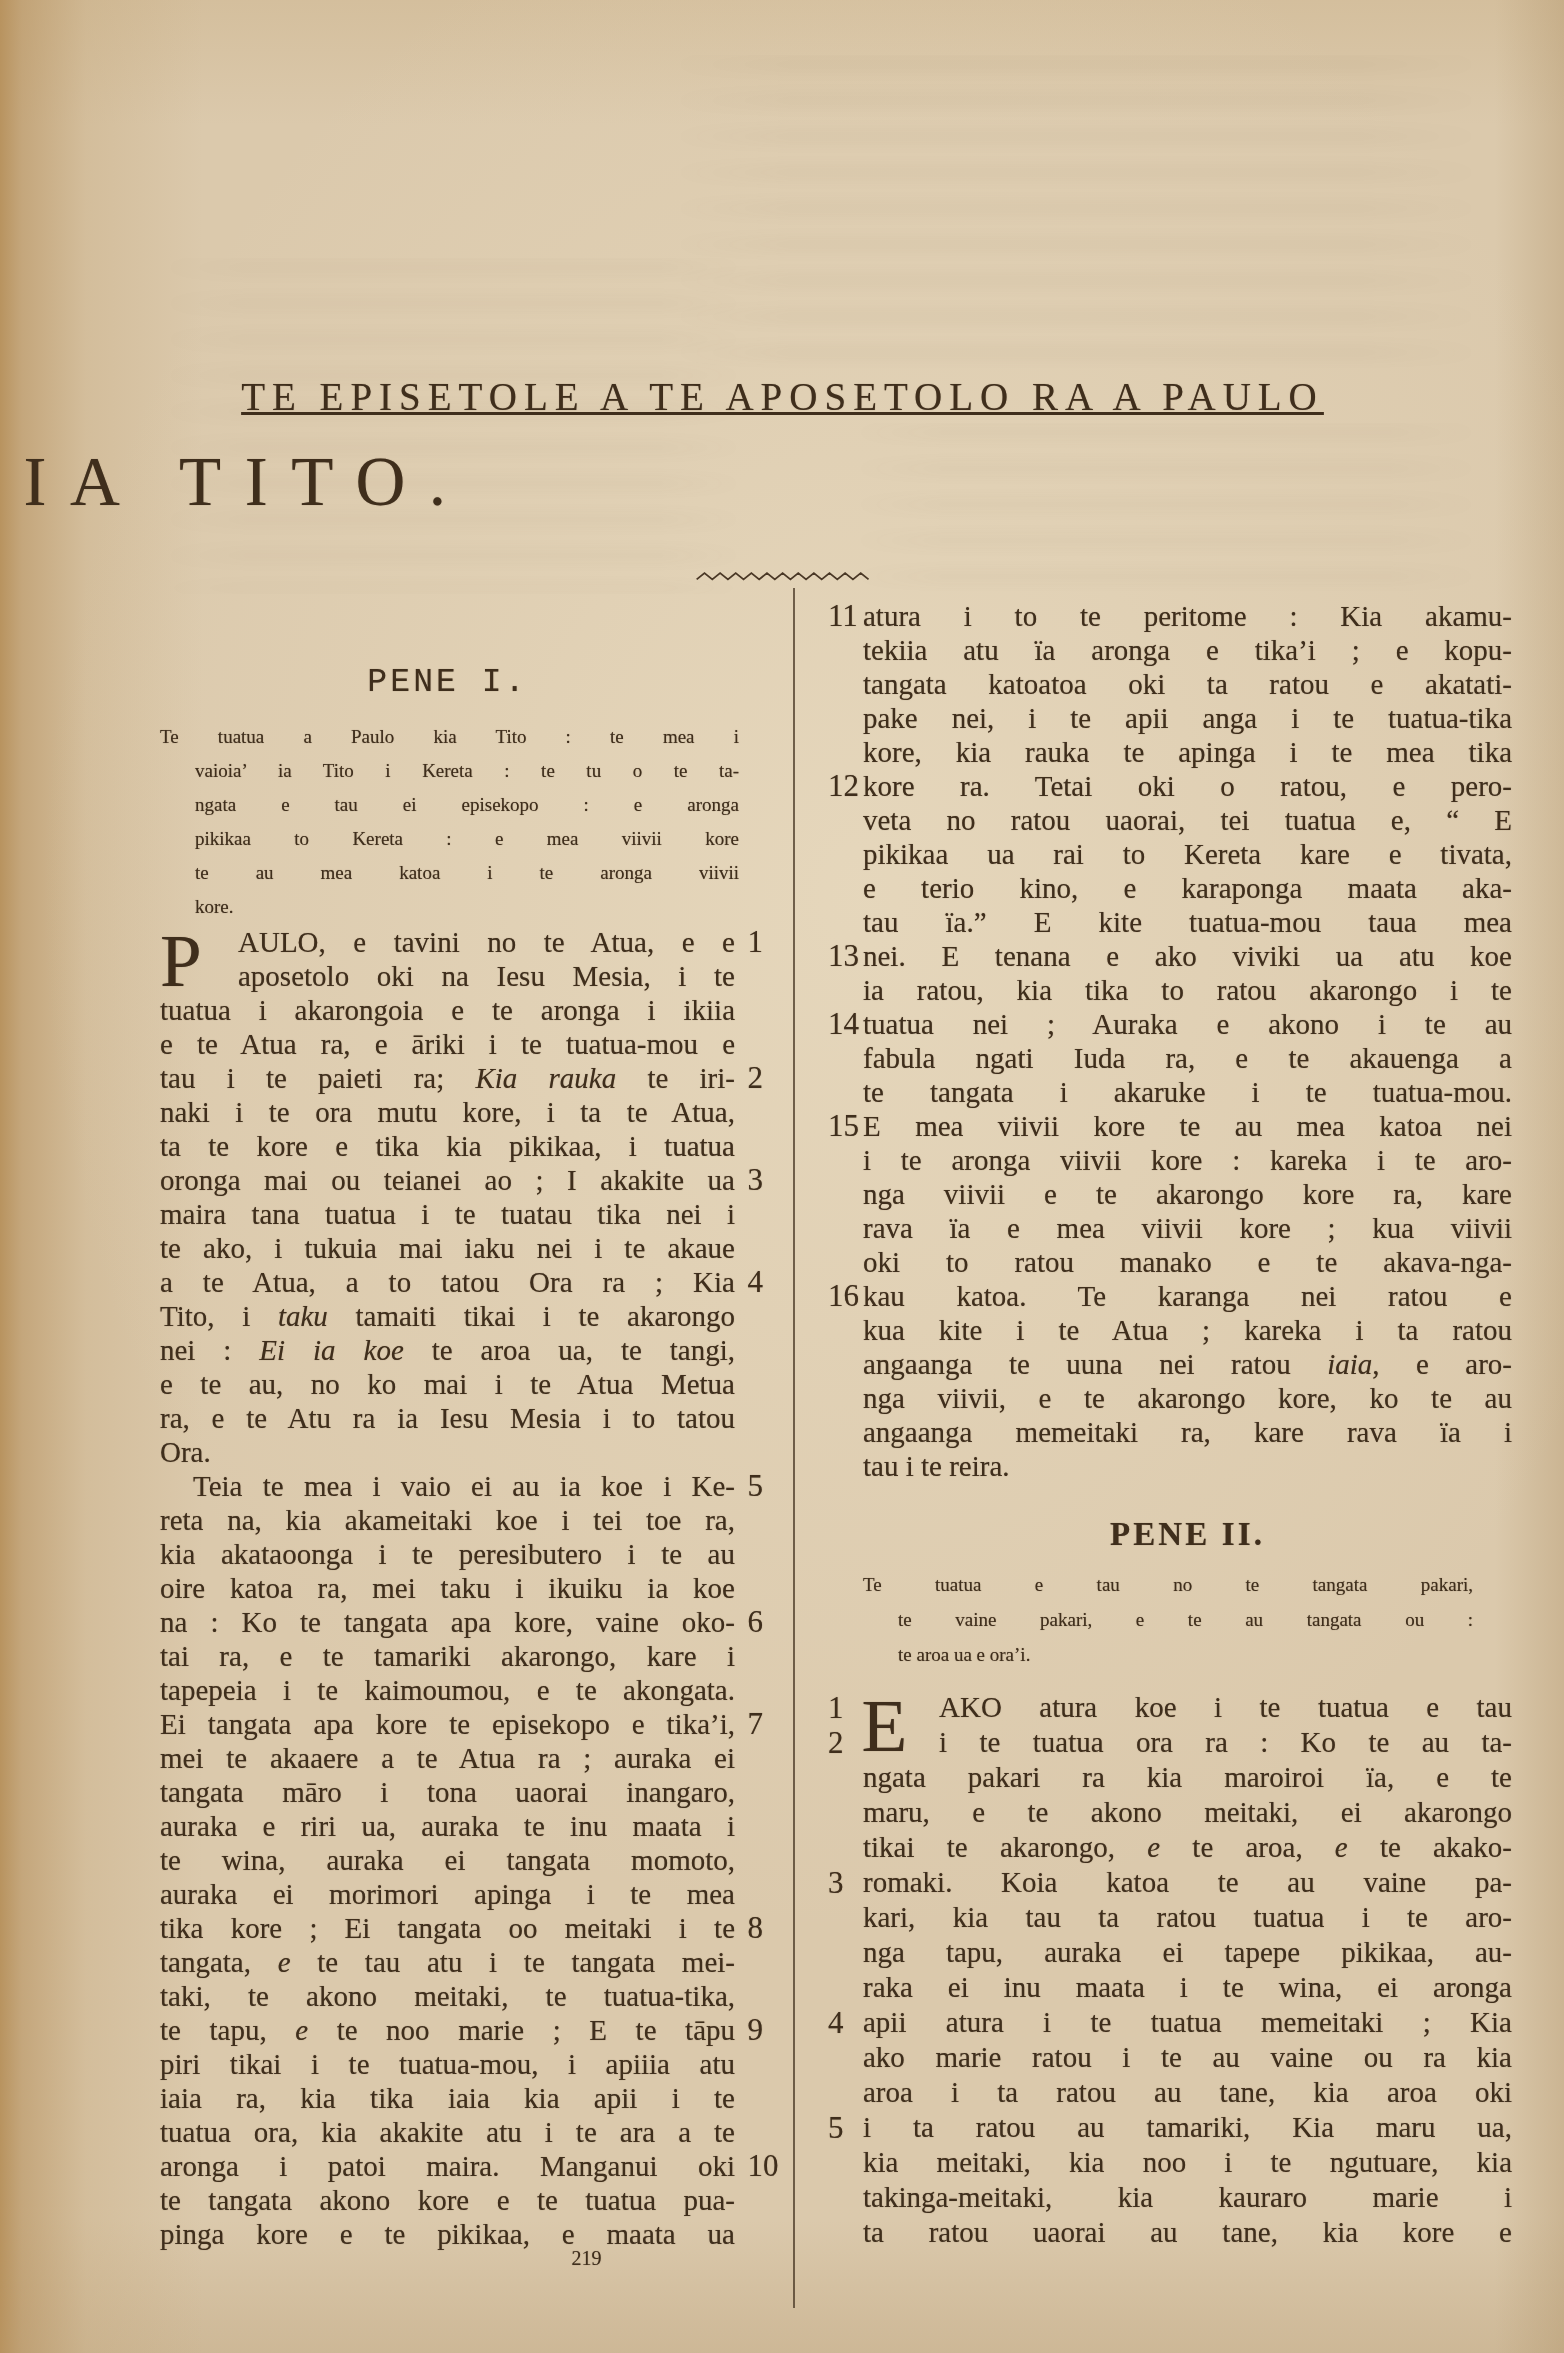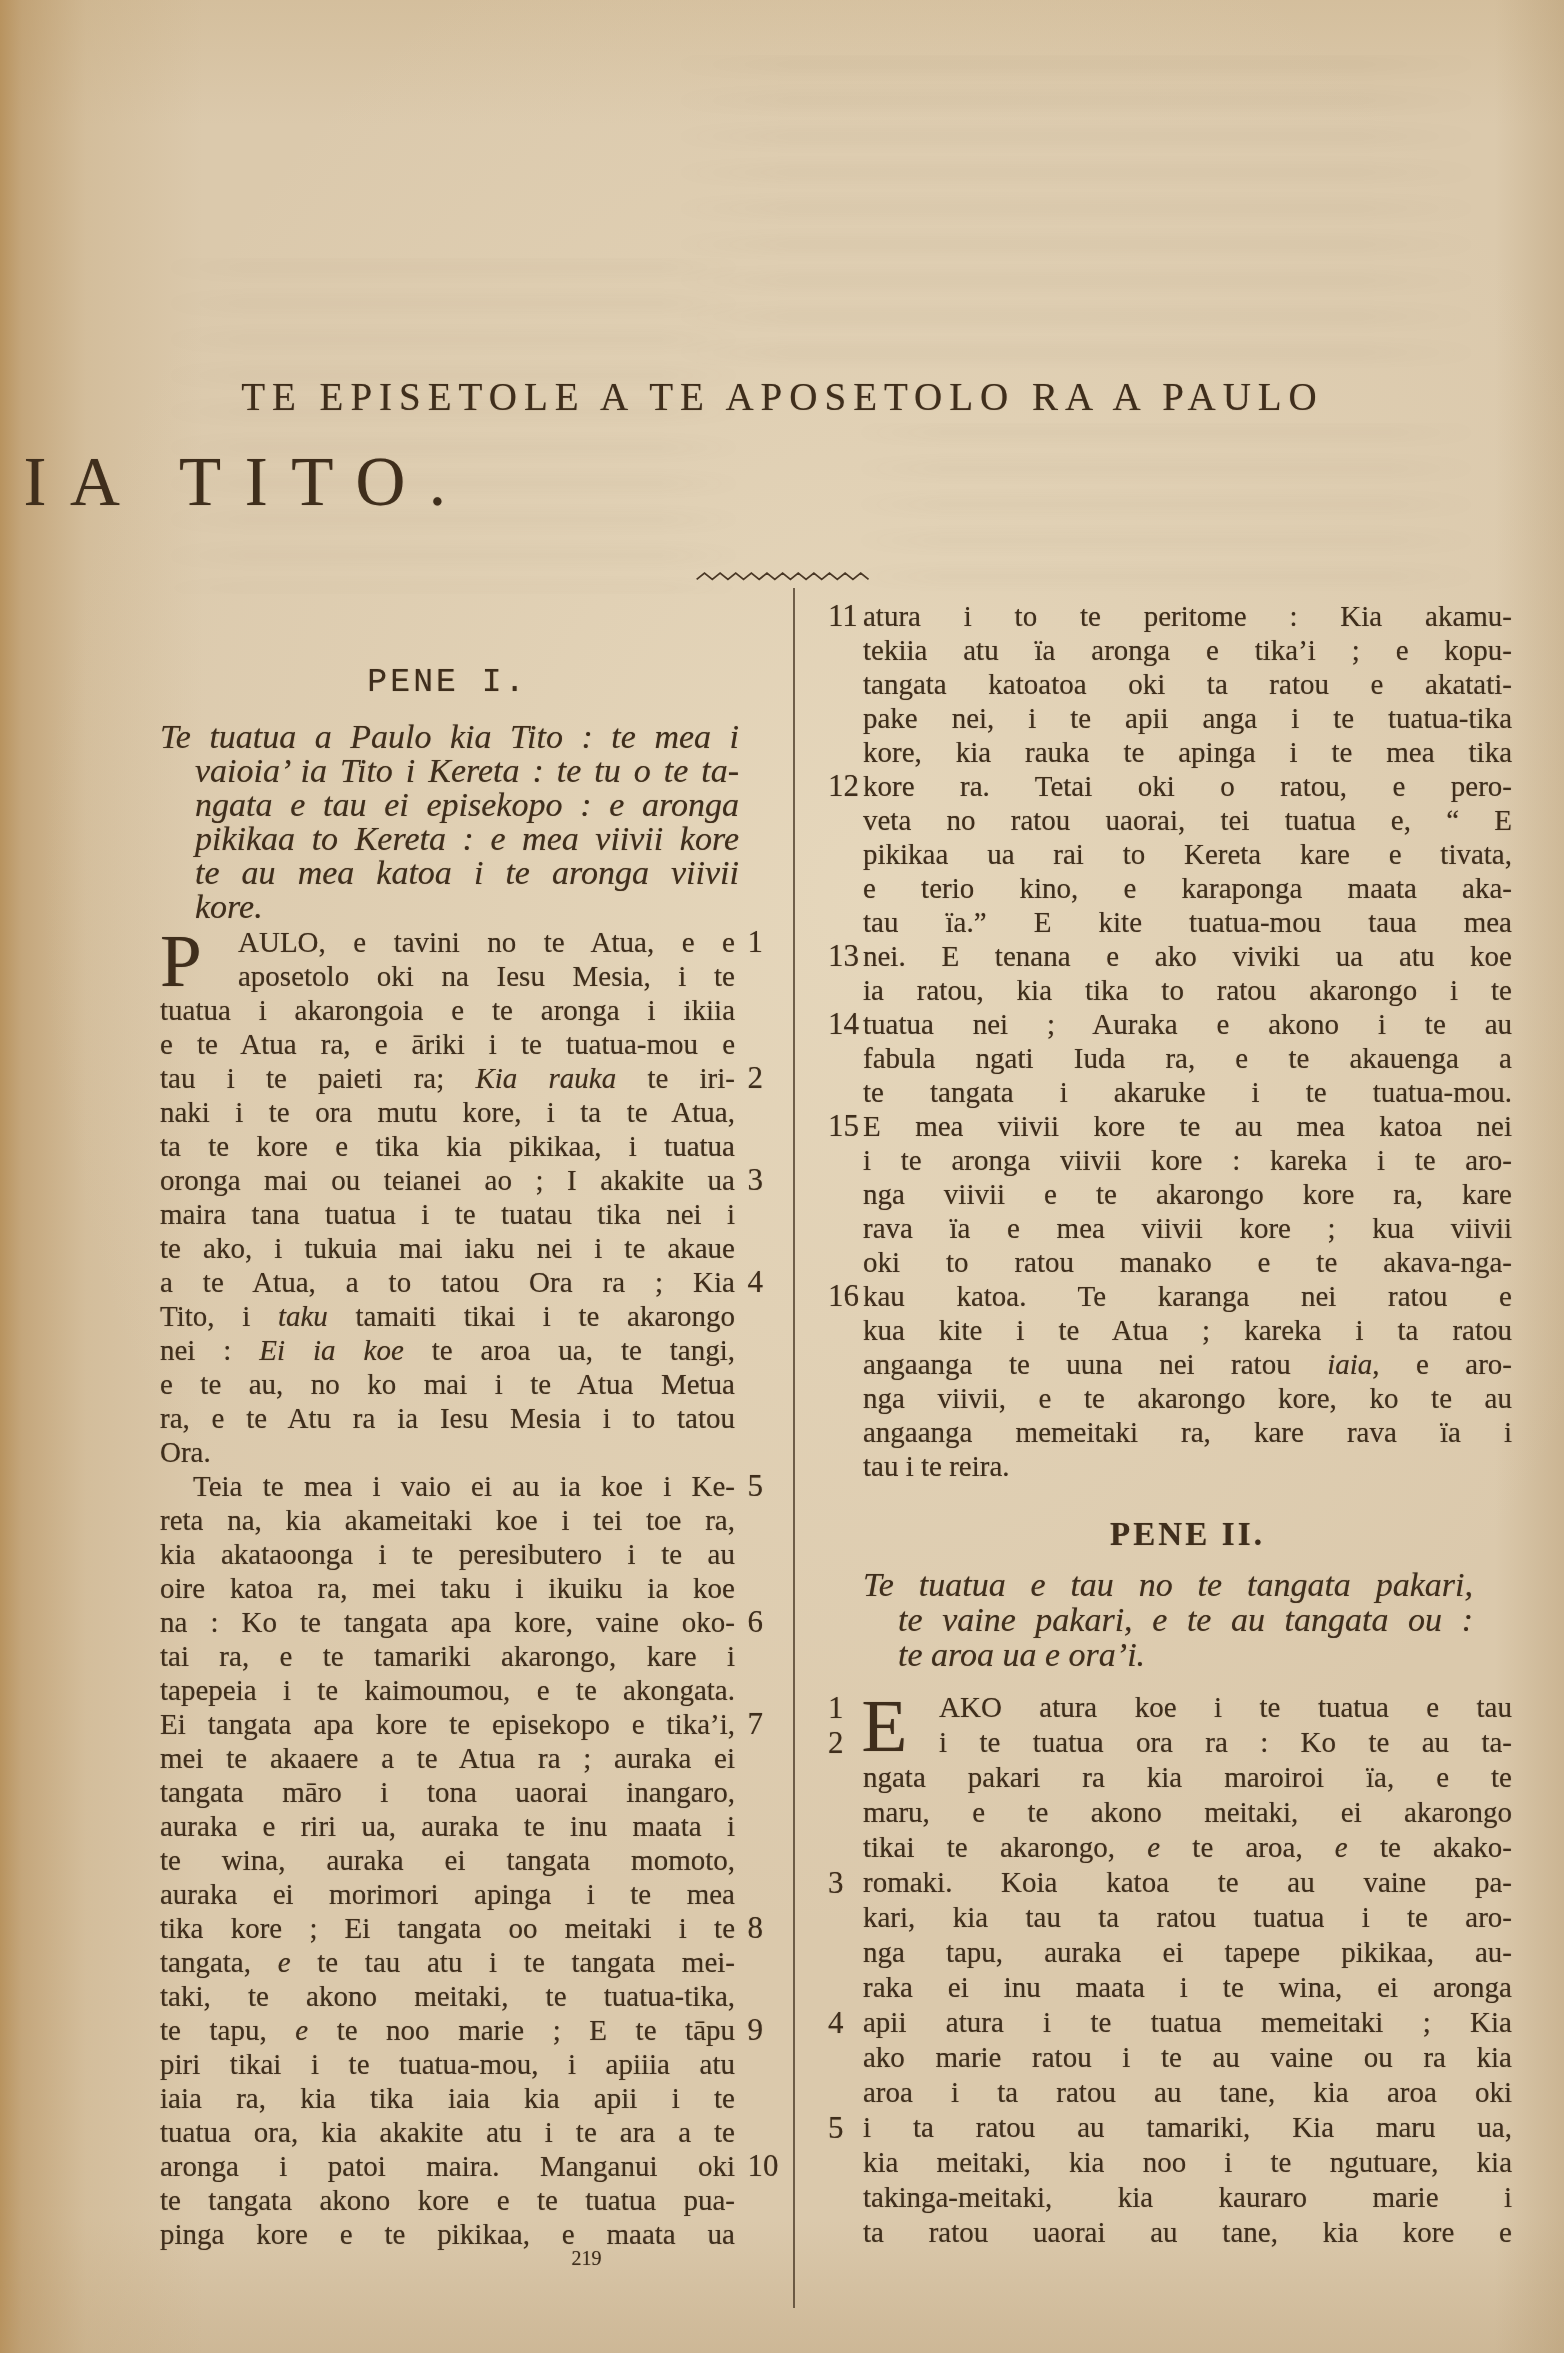--- a/index.html
+++ b/index.html
@@ -27,21 +27,21 @@
     position:absolute;
     background:repeating-linear-gradient(180deg, rgba(92,72,46,.55) 0 19px, rgba(0,0,0,0) 19px 36px);
     -webkit-mask-image:linear-gradient(90deg, transparent 0, #000 15%, #000 85%, transparent 100%);
             mask-image:linear-gradient(90deg, transparent 0, #000 15%, #000 85%, transparent 100%);
     filter:blur(5.5px);
     opacity:.055;
   }
   .txt{ text-shadow:0 0 0.9px rgba(63,46,28,.55); }
 
   #title1{position:absolute;top:374px;left:0;width:100%;text-align:center;
-    font-size:39px;letter-spacing:7px;white-space:nowrap;}
+    font-size:39px;letter-spacing:7px;white-space:nowrap;text-decoration:underline;}
   #title2{position:absolute;top:443px;left:0;width:100%;
     font-size:69px;letter-spacing:23.5px;padding-left:23.5px;box-sizing:border-box;white-space:nowrap;}
   #ornament{position:absolute;top:570px;left:0;width:100%;text-align:center;}
   #ornament svg{display:inline-block;}
 
   #divider{position:absolute;left:793px;top:588px;width:1.6px;height:1720px;
     background:rgba(72,55,36,.75);}
 
   .chap-heading{position:absolute;font-size:33px;letter-spacing:3.1px;text-align:center;white-space:nowrap;}
   #c1-heading{left:160px;width:575px;top:664px;font-family:Liberation Mono, monospace;}
@@ -53,21 +53,21 @@
   .nj{text-align-last:left;}
   .ind{padding-left:33px;}
   .vnum{position:absolute;top:0;font-size:31px;letter-spacing:0;}
 
   
   #c1-left .vnum{left:calc(100% + 12.5px);}
   
   #c1-right .vnum, #c2-body .vnum{left:-35px;}
 
   
-  .summary{position:absolute;font-style:italic;font-size:34px;}
+  .summary{position:absolute;font-size:19px;}
   .summary .line{height:34px;line-height:34px;}
   .summary .si{padding-left:35px;}
   #c1-summary{left:160px;top:720px;width:579px;}
   #c2-summary{left:863px;top:1567px;width:610px;}
   #c2-summary .line{height:35px;line-height:35px;}
 
   #c1-left{left:160px;top:925px;width:575px;}
   #c1-right{left:863px;top:599px;width:649px;}
   #c2-body{left:863px;top:1690px;width:649px;}
   #c2-body .line{height:35px;line-height:35px;}

